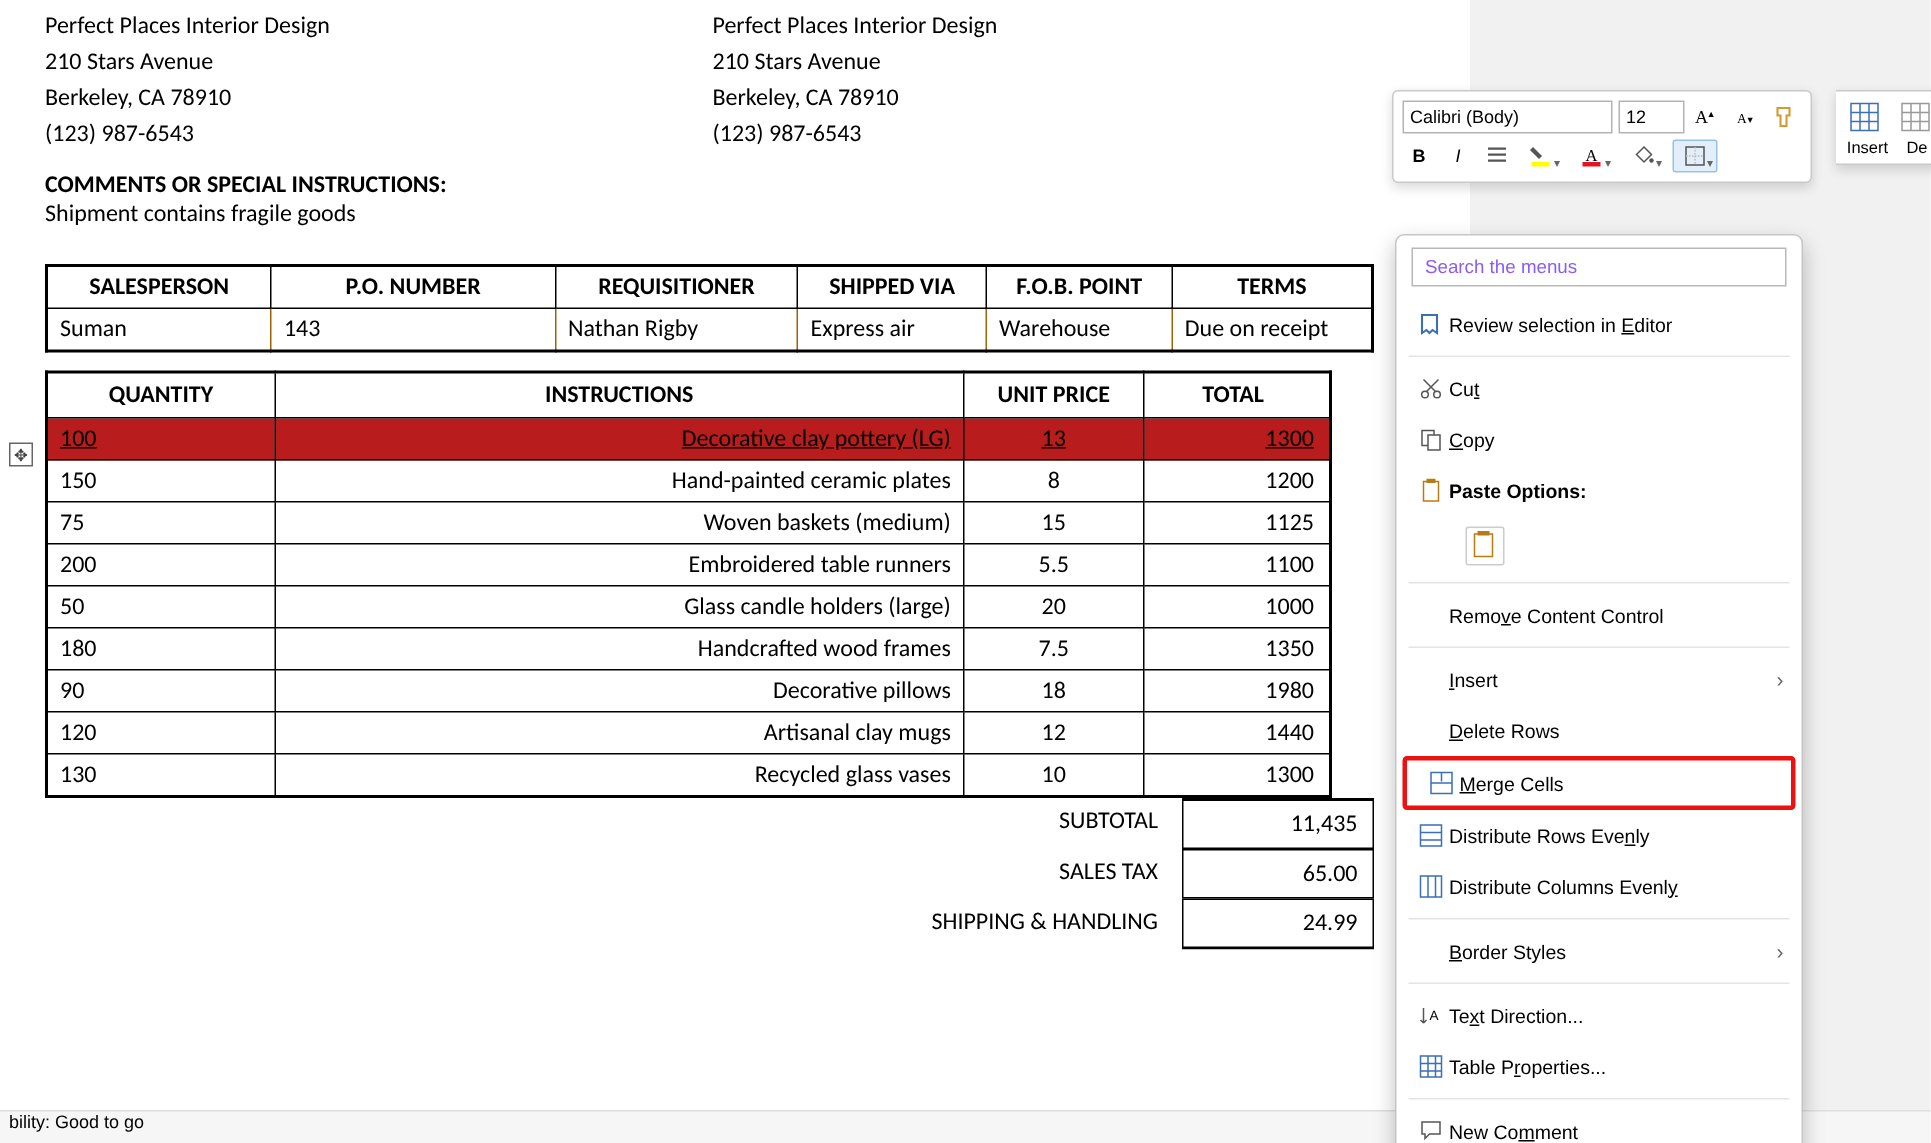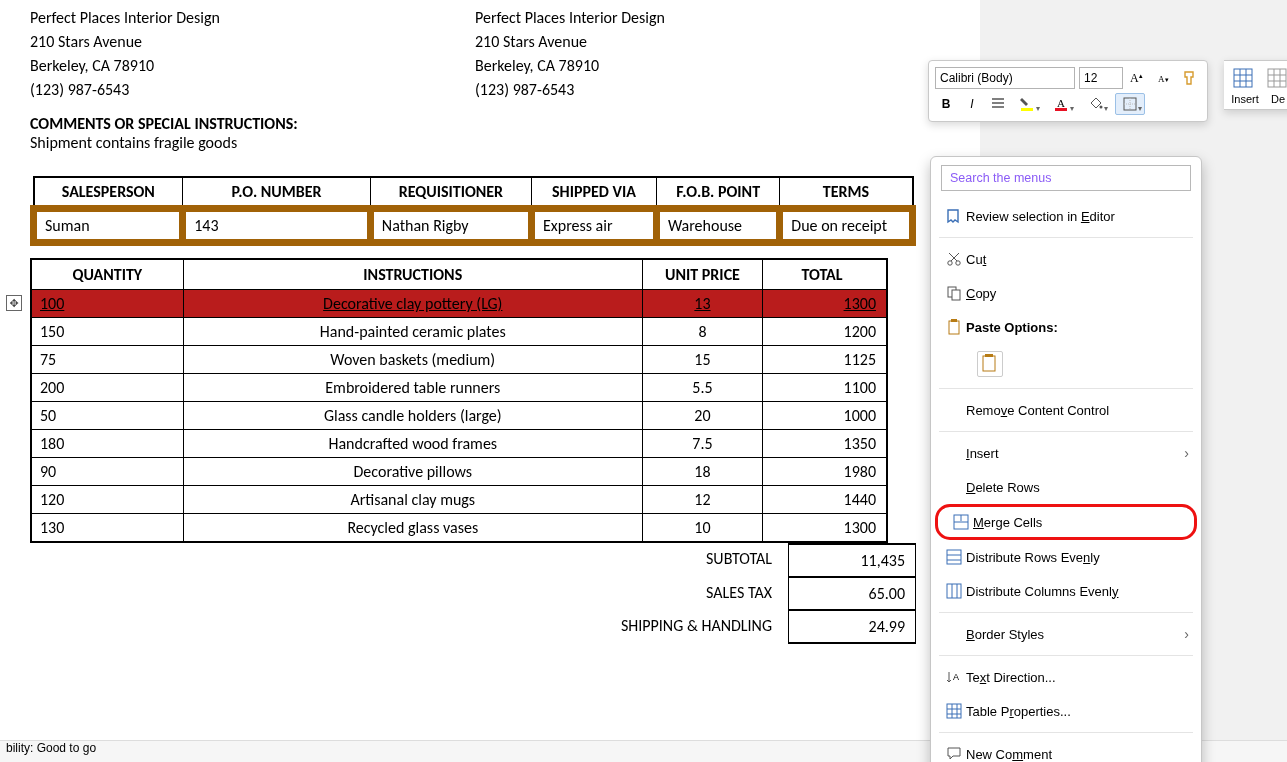--- a/index.html
+++ b/index.html
@@ -28,38 +28,38 @@
     font-family: Calibri, Arial, sans-serif;
   }
   table.header-table { width: 886px; }
   table.header-table th {
     border: 1px solid #000;
     font-weight: bold;
     text-align: center;
     padding: 4px 8px;
   }
   table.header-table td {
-    border: 7px solid #a16207;
+    border: 1px solid #a16207;
     padding: 4px 8px;
     margin-top: 28px;
   }
 
   table.items-table { width: 858px; margin-top: 12px; }
   table.items-table th {
     border: 1px solid #000;
     font-weight: bold;
     text-align: center;
     padding: 5px;
   }
   table.items-table td {
     border: 1px solid #000;
     padding: 4px 8px;
   }
   .col-qty  { width: 156px; text-align:left; }
-  .col-desc { width: 478px; text-align:center; }
+  .col-desc { width: 478px; text-align:right; }
   .col-unit { width: 124px; text-align:center; }
   .col-tot  { width: 128px; text-align:right; padding-right:10px !important; }
   tr.selected td { background: #b91c1c; text-decoration: underline; }
 
   .totals { width: 886px; margin-top:0; border:none; }
   .totals-row { display:flex; }
   .tot-label { width: 758px; text-align:right; padding: 6px 16px 6px 0; font-weight:400; }
   .tot-val   { width: 128px; text-align:right; border:1px solid #000; padding: 6px 10px 6px 0; }
   .totals-row.first .tot-val { border-top: 2px solid #000; padding-left: 24px; }
 
@@ -137,21 +137,21 @@
     width:18px; height:18px; display:inline-flex; align-items:center; justify-content:center;
     color:#3b6fb6;
   }
   .menu-label u { text-decoration: underline; }
   .menu-item.bold .menu-label { font-weight:bold; }
   .menu-item.has-sub::after {
     content:"›"; position:absolute; right:12px; color:#666; font-size:14px;
   }
   .menu-sep { height:1px; background:#e4e4e4; margin: 4px 8px; }
   .highlighted {
-    border: 3px solid #e11; border-radius:15px;
+    border: 3px solid #e11; border-radius:3px;
     margin: 0 4px; height:36px;
   }
 
   .status-bar {
     position: absolute; left:0; bottom:0; right:0;
     height: 22px; font-size:12px; color:#000000;
     display:flex; align-items:flex-start; padding:0 6px;
     font-family: 'Segoe UI', Arial, sans-serif;
     border-top:1px solid #ddd;
     background:#f6f6f6;

